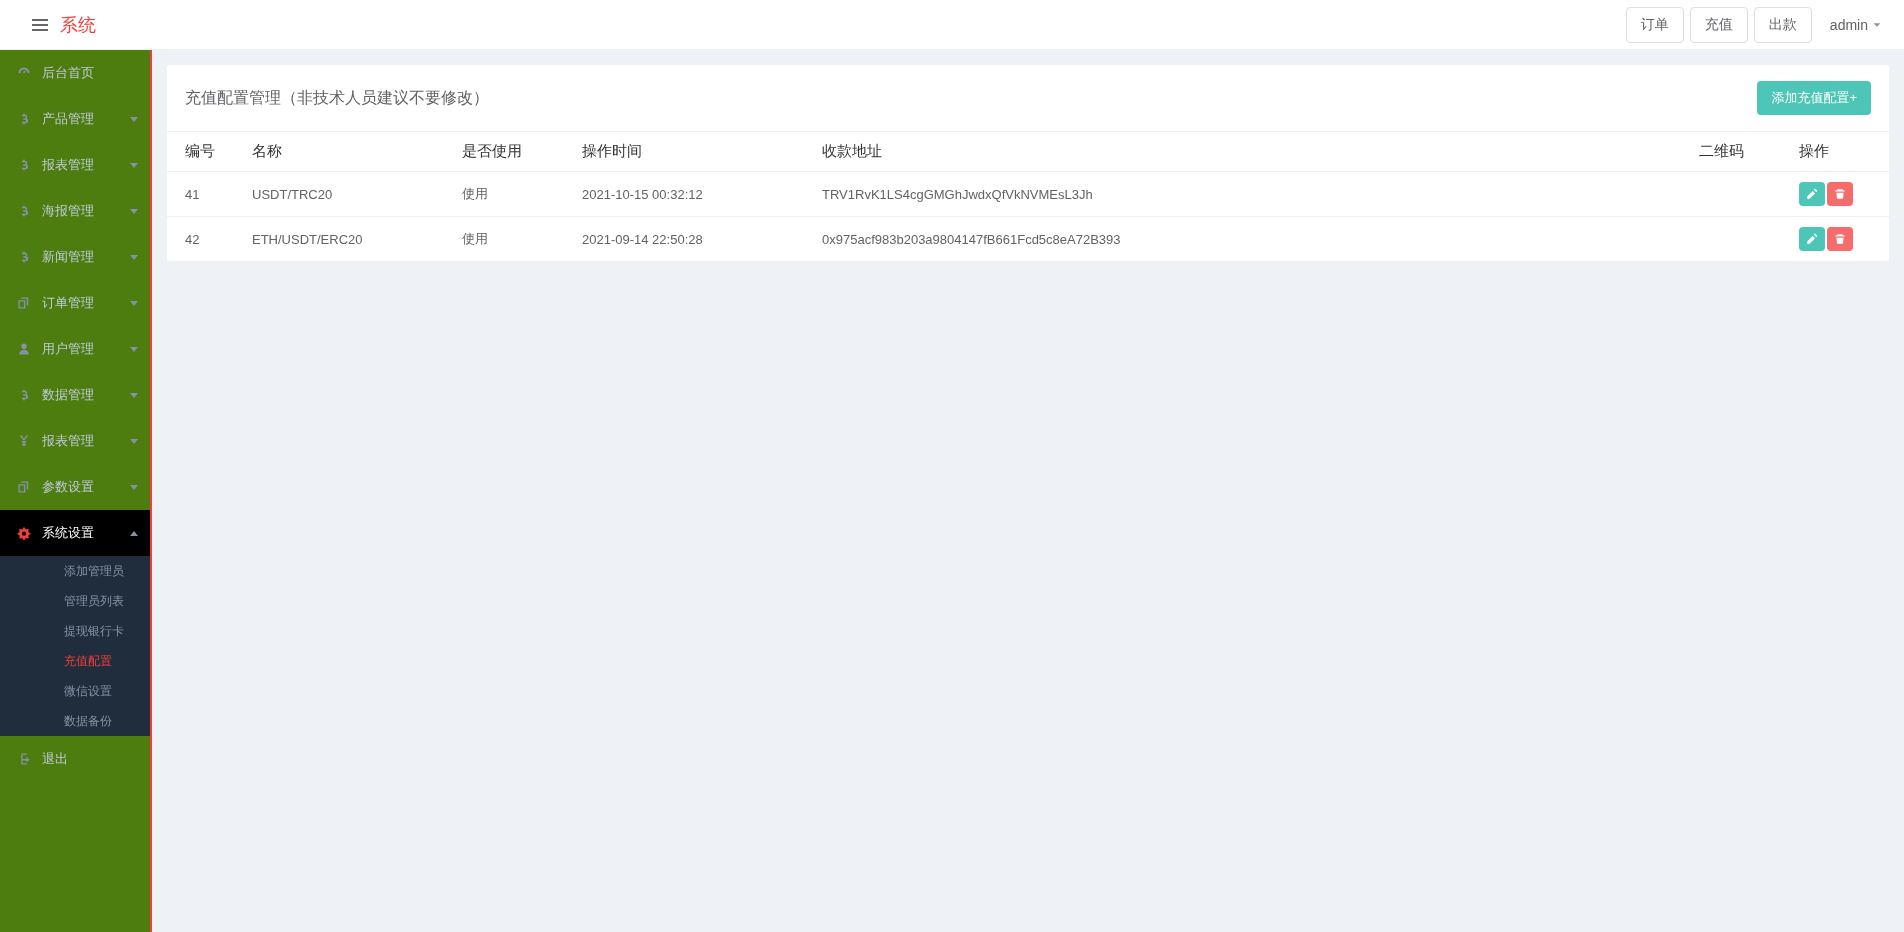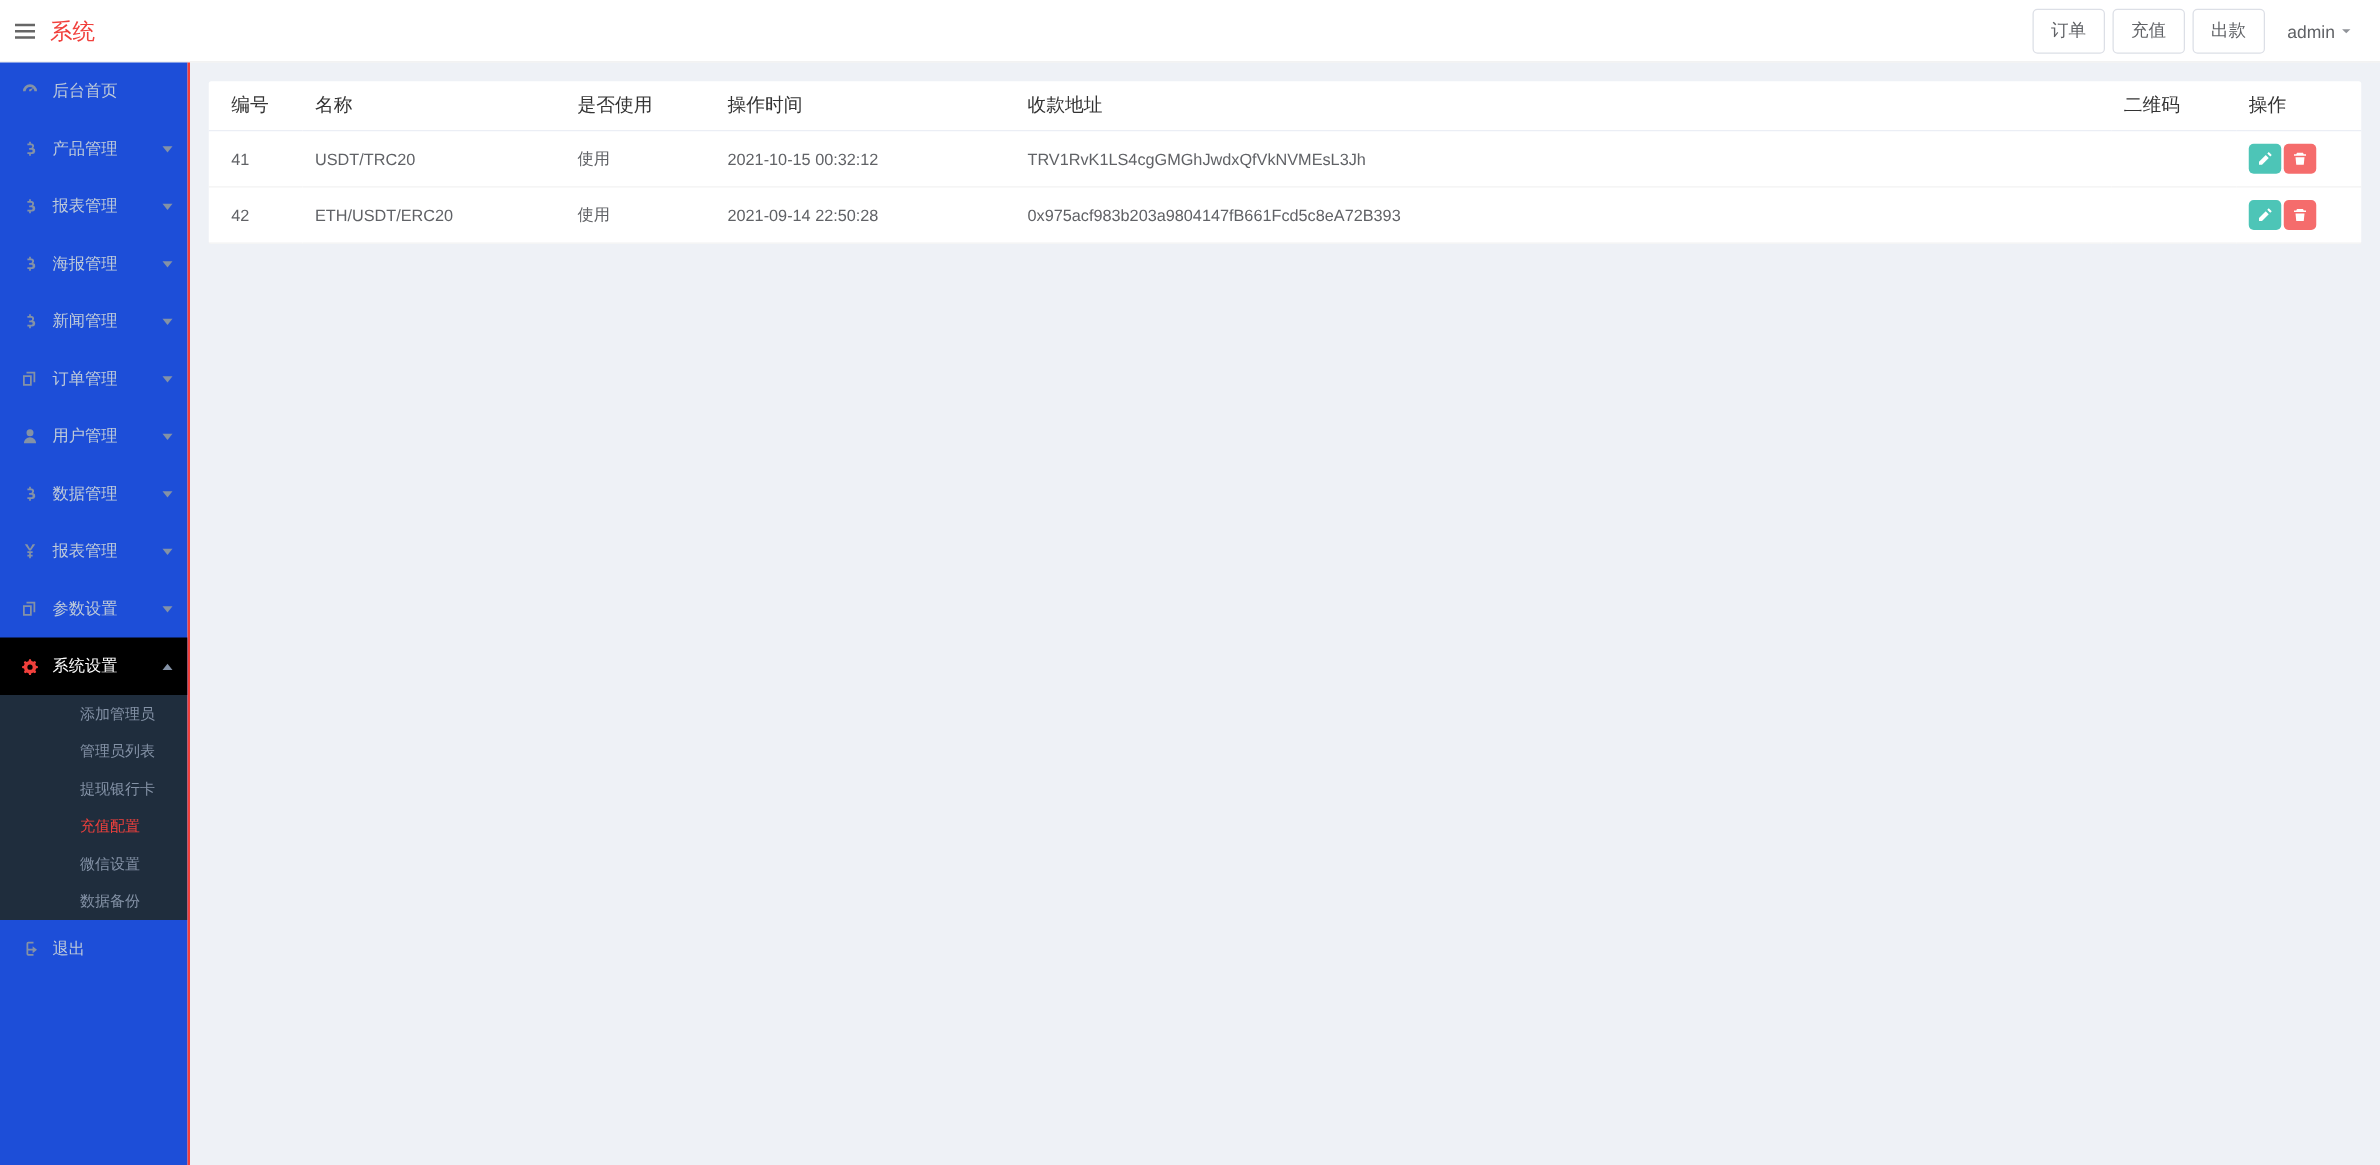--- a/index.html
+++ b/index.html
@@ -1,29 +1,29 @@
 <!DOCTYPE html>
 <html><head>
 <meta charset="utf-8">
 <style>
 * { margin: 0; padding: 0; box-sizing: border-box; }
 body { font-family: "Helvetica Neue", Helvetica, Arial, "Microsoft YaHei", sans-serif; font-size: 14px; color: #333; background: #eef1f6; }
 .header { height: 50px; background: #fff; display: flex; align-items: center; justify-content: space-between; border-bottom: 1px solid #eee; padding: 0 10px 0 0; }
-.header-left { display: flex; align-items: center; }
+.header-left { display: flex; align-items: center; padding-left: 20px; }
 .menu-toggle { width: 40px; height: 50px; display: flex; align-items: center; justify-content: center; cursor: pointer; color:#666; }
 .menu-toggle svg { width: 20px; height: 20px; fill: #666; }
 .brand { color: #f1403c; font-size: 18px; font-weight: 400; }
 .header-right { display: flex; align-items: center; gap: 6px; }
 .hdr-btn { background: #fff; border: 1px solid #dcdfe6; color: #606266; padding: 8px 14px; border-radius: 4px; cursor: pointer; font-size: 14px; }
 .hdr-user { padding: 8px 12px; color: #606266; cursor: pointer; display: inline-flex; align-items: center; gap: 4px; justify-content: center; }
 .chev { display:inline-block; }
 .chev svg{ width:10px; height:10px; fill:#909399; }
 
 .layout { display: flex; height: calc(100vh - 50px); }
-.sidebar { width: 150px; background: #1d4ed8; color: #fff; overflow-y: auto; flex-shrink:0; }
+.sidebar { width: 150px; background: #4d7c0f; color: #fff; overflow-y: auto; flex-shrink:0; }
 .side-item { display: flex; align-items: center; padding: 0 16px; height: 46px; color: #bfcbd9; cursor: pointer; position: relative; font-size:13px;}
 .side-item.has-sub::after { content: ""; position: absolute; right: 12px; width: 0; height: 0; border-left: 4px solid transparent; border-right: 4px solid transparent; border-top: 5px solid #8492a6; }
 .side-item.open.has-sub::after{ transform: rotate(180deg); }
 .side-item .ic { width: 16px; display:inline-flex; align-items:center; justify-content:center; margin-right: 10px; color:#8492a6; }
 .side-item.active { background: #000; color: #fff; }
 .side-item.active .ic { color:#f1403c; }
 .submenu { background: #1f2d3d; }
 .sub-item { padding: 0 16px 0 64px; height: 30px; display:flex; align-items:center; color: #8492a6; cursor: pointer; font-size:12px; }
 .sub-item.current { color: #f1403c; }
 .side-item .ic svg{ width:14px; height:14px; fill: currentColor; }
@@ -209,20 +209,24 @@
           <svg viewBox="0 0 20 20">
             <use href="#i-out"></use>
           </svg>
         </span>
         <span>退出</span>
       </div>
     </nav>
 
   <main class="main">
     <div class="panel">
+      <div class="panel-head">
+        <div class="panel-title">充值配置管理（非技术人员建议不要修改）</div>
+        <button class="add-btn">添加充值配置+</button>
+      </div>
       <table>
         <colgroup>
           <col style="width:75px">
             <col style="width:210px">
             <col style="width:120px">
             <col style="width:240px">
             <col>
             <col style="width:100px">
             <col style="width:100px">
         </colgroup>

